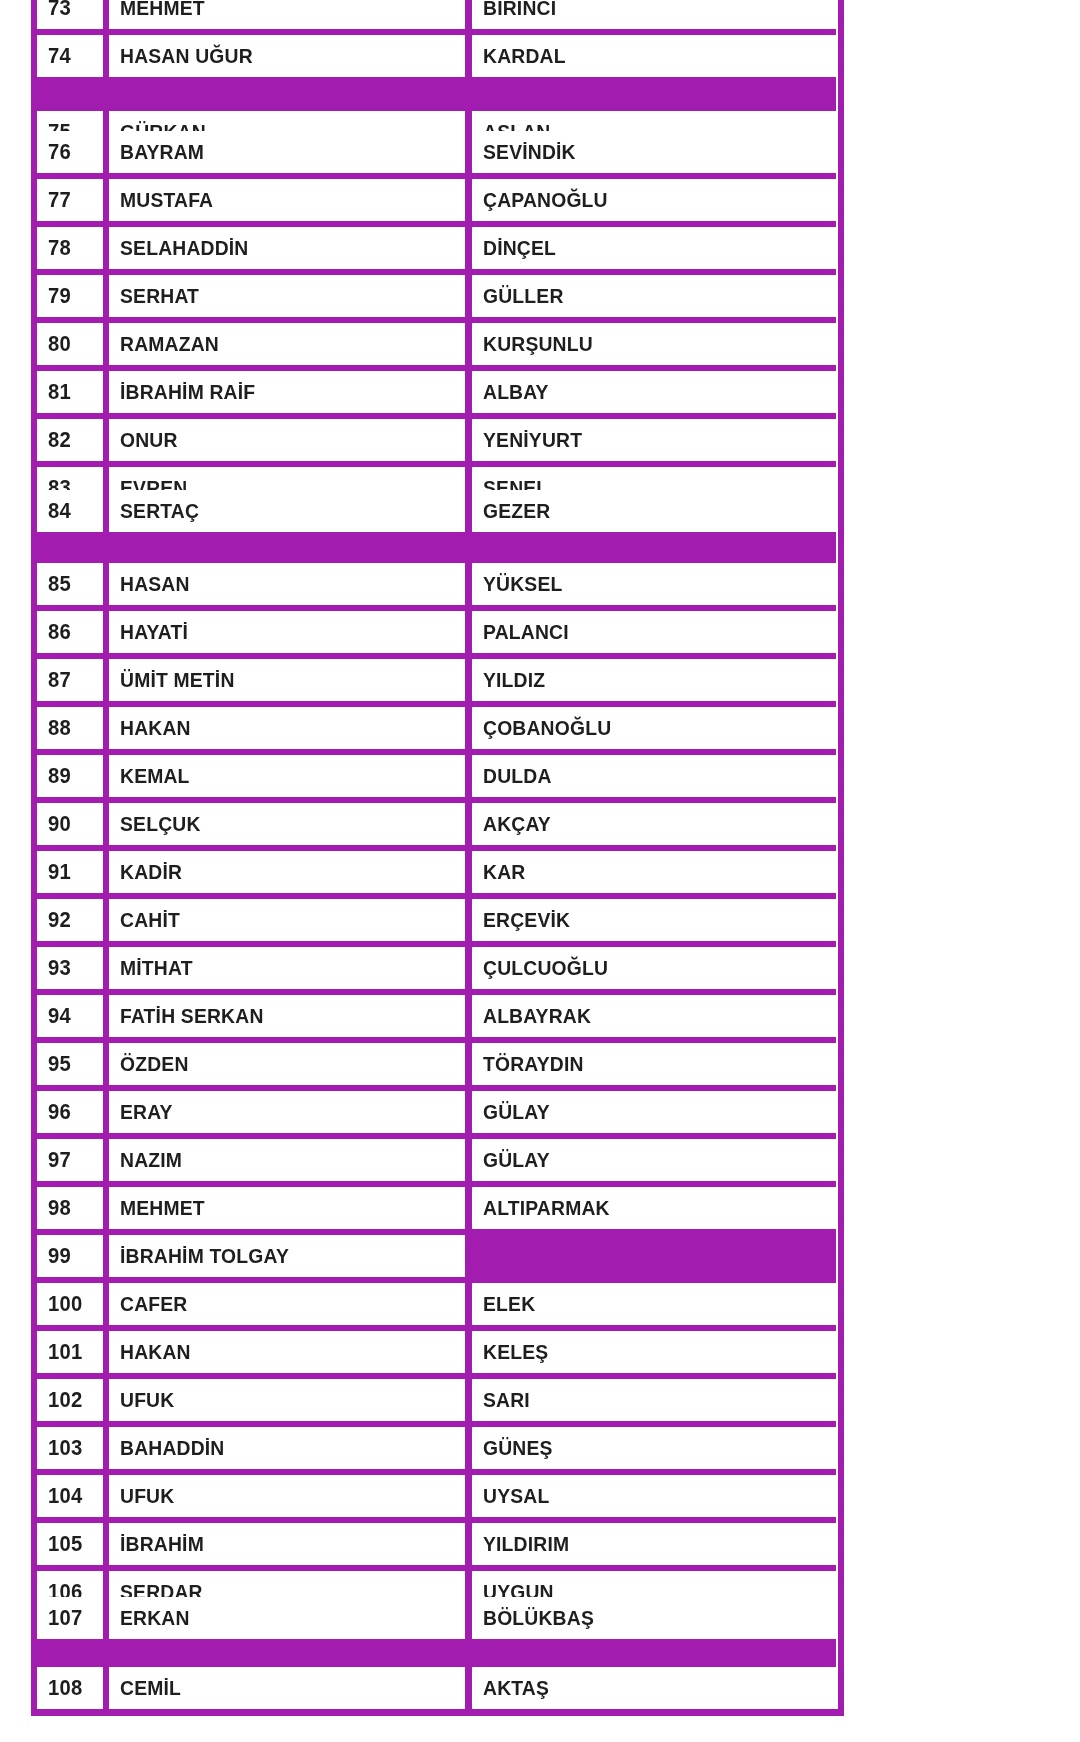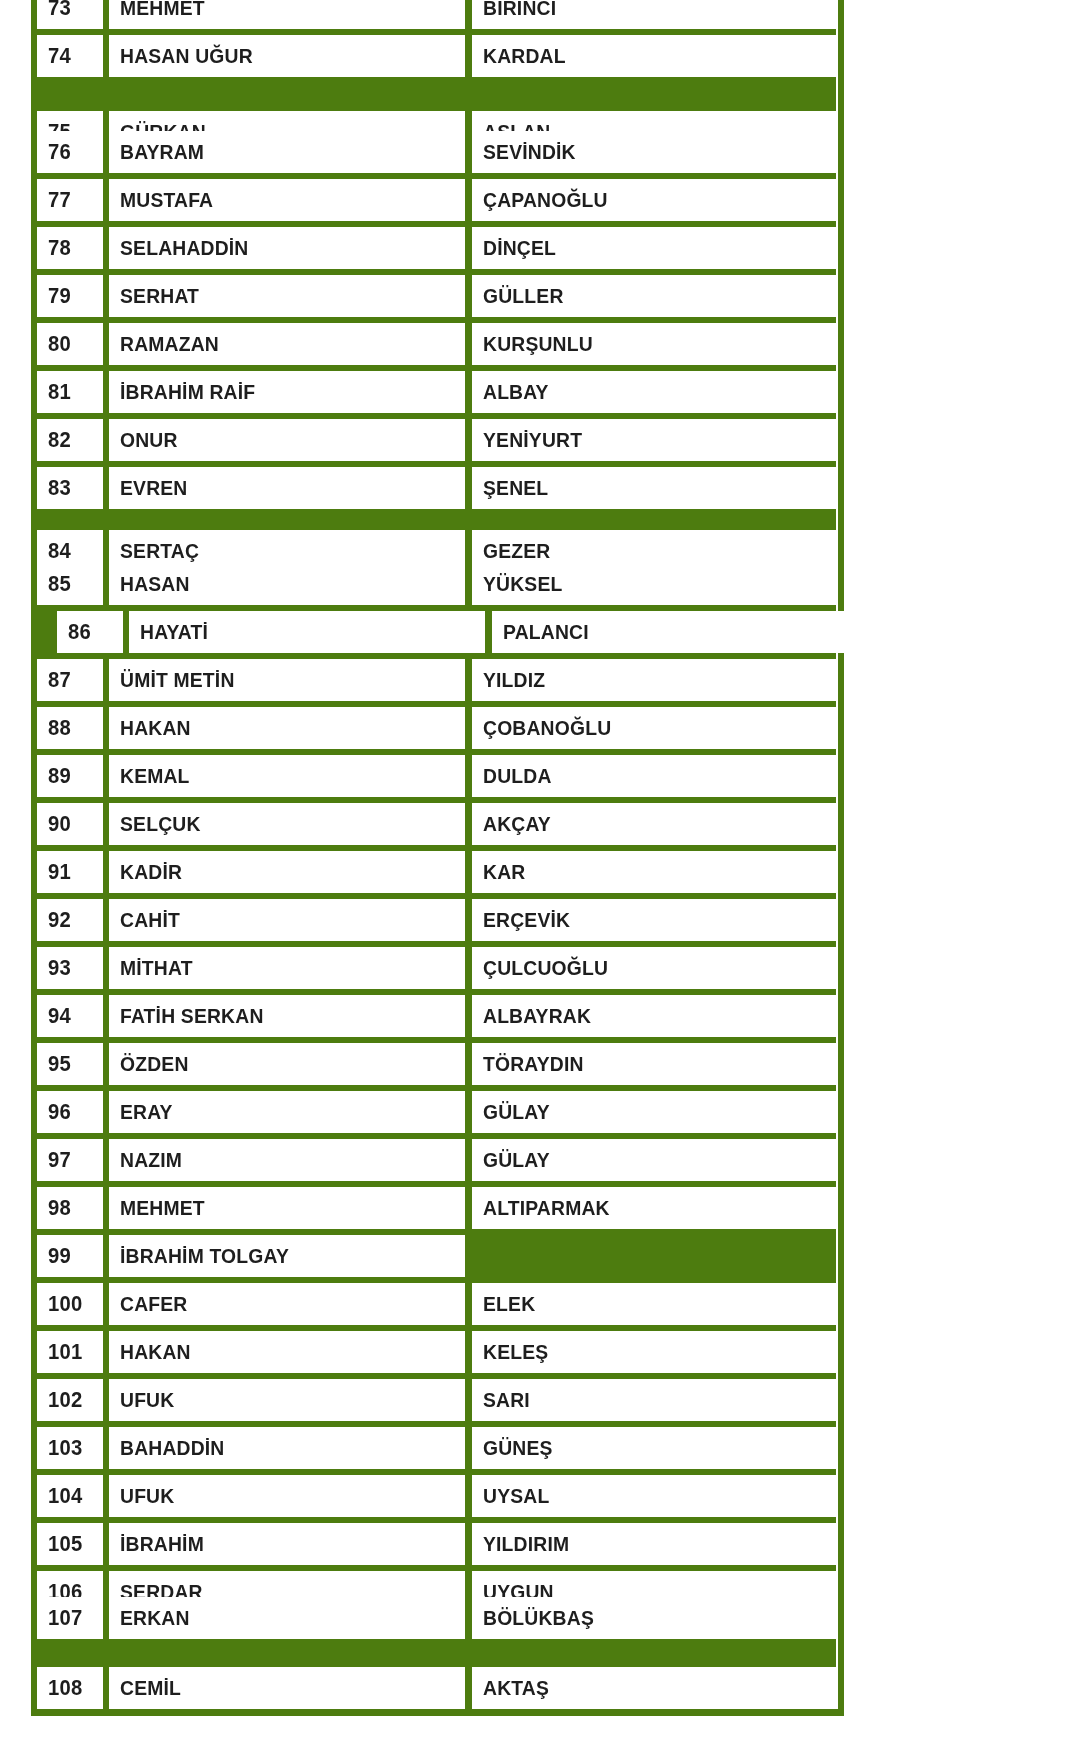--- a/index.html
+++ b/index.html
@@ -13,21 +13,21 @@
       position: relative;
       overflow: hidden;
       font-family: "Liberation Sans", "DejaVu Sans", sans-serif;
     }
     .table-frame {
       position: absolute;
       left: 31px;
       top: 0;
       width: 813px;
       height: 1716px;
-      background: #4d7c0f;
+      background: #a21caf;
     }
     .right-gap {
       position: absolute;
       left: 805px;
       top: 0;
       width: 2px;
       height: 1709px;
       background: #ffffff;
     }
     .row {
@@ -175,21 +175,21 @@
     <div class="cell num">
           <span>83</span>
         </div>
     <div class="cell first">
           <span>EVREN</span>
         </div>
     <div class="cell last">
           <span>ŞENEL</span>
         </div>
   </div>
-      <div class="row" style="top: 490px; margin-top: 40px;">
+      <div class="row" style="top: 490px;">
     <div class="cell num">
           <span>84</span>
         </div>
     <div class="cell first">
           <span>SERTAÇ</span>
         </div>
     <div class="cell last">
           <span>GEZER</span>
         </div>
   </div>
@@ -197,21 +197,21 @@
     <div class="cell num">
           <span>85</span>
         </div>
     <div class="cell first">
           <span>HASAN</span>
         </div>
     <div class="cell last">
           <span>YÜKSEL</span>
         </div>
   </div>
-      <div class="row" style="top: 611px; margin-left: 20px;">
+      <div class="row" style="top: 611px;">
     <div class="cell num">
           <span>86</span>
         </div>
     <div class="cell first">
           <span>HAYATİ</span>
         </div>
     <div class="cell last">
           <span>PALANCI</span>
         </div>
   </div>

